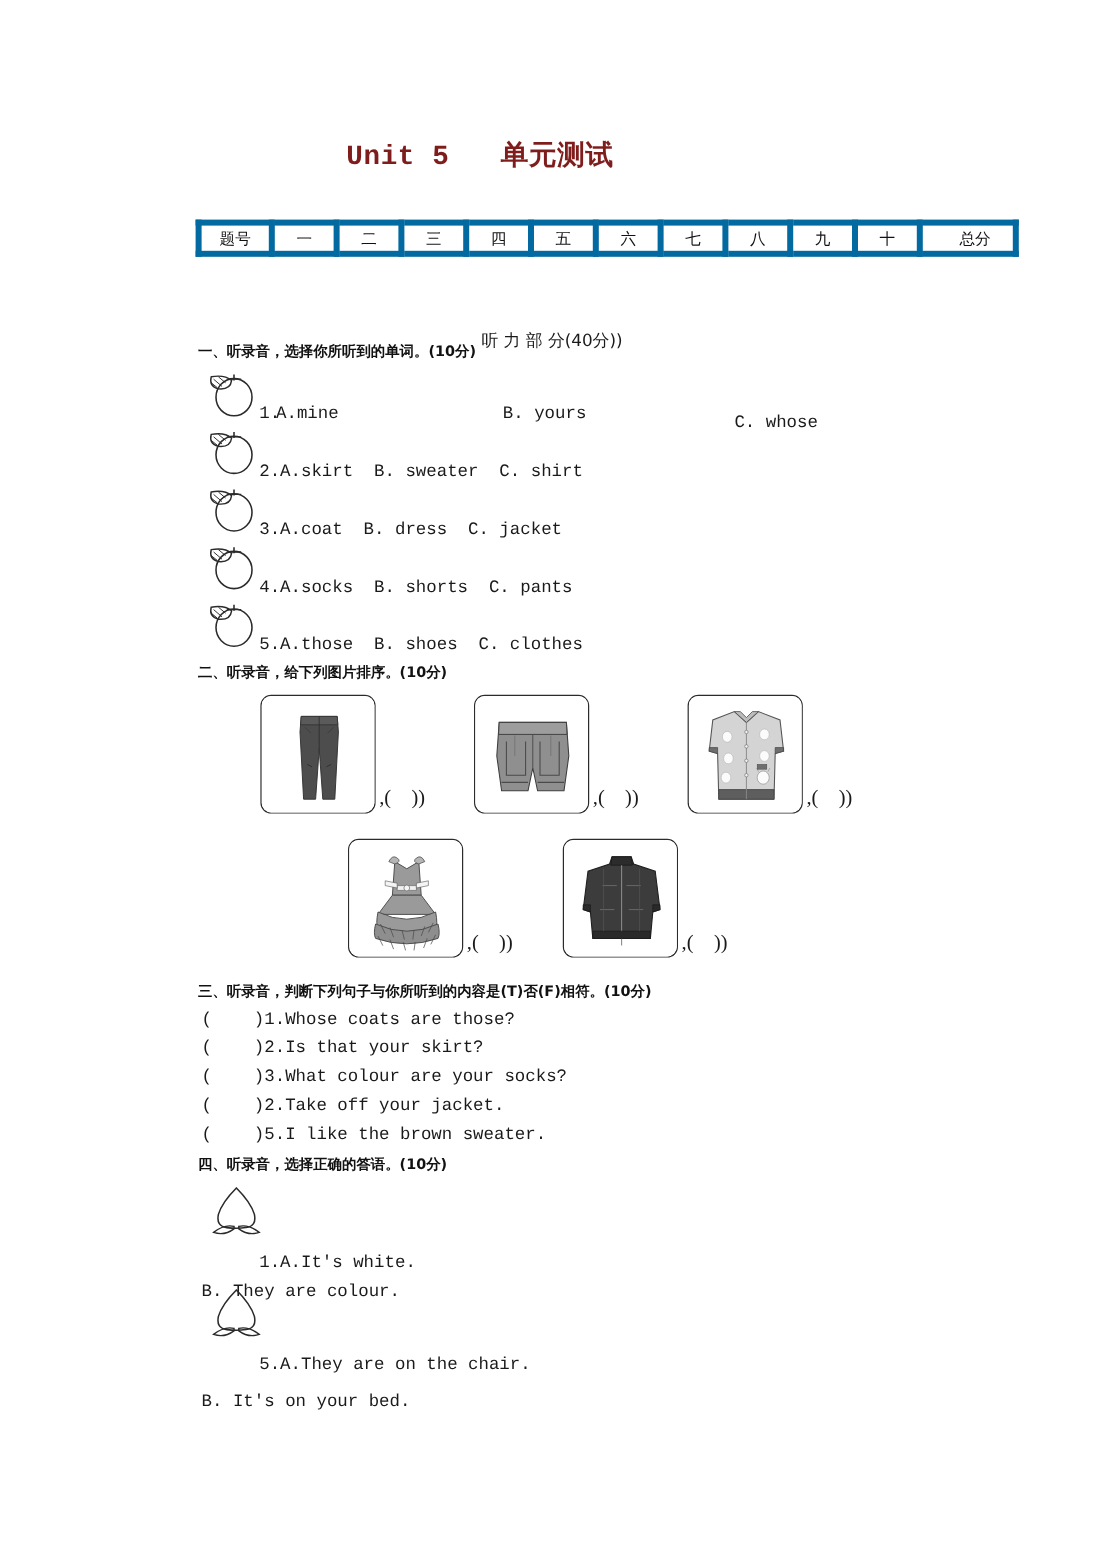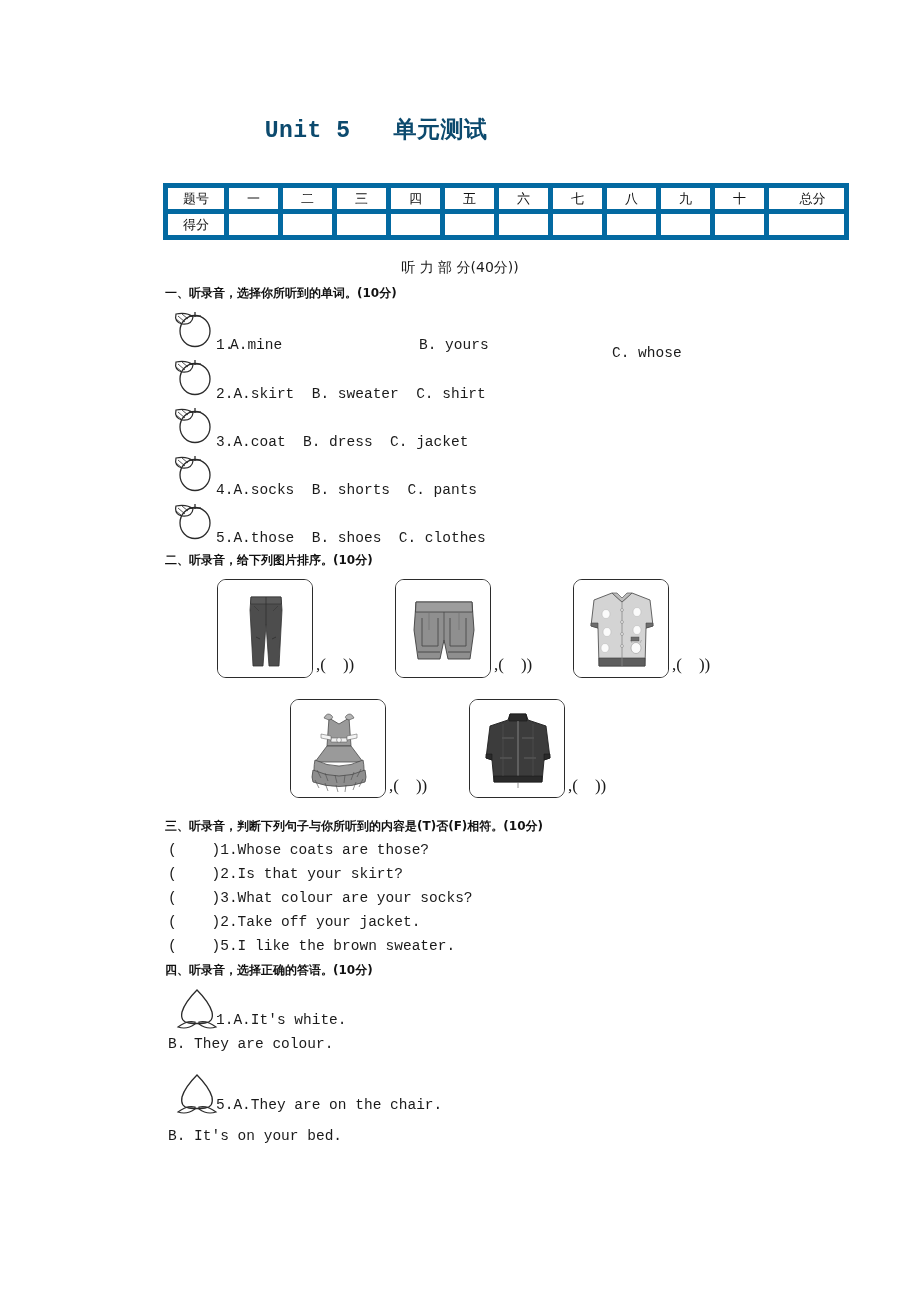--- a/index.html
+++ b/index.html
@@ -22,25 +22,26 @@
     height: 1302px;
   }
 
   
   .title {
     position: absolute;
     left: 0;
     top: 114px;
     width: 752px;
     text-align: center;
-    color: #0c4a6e;
+    color: #7f1d1d;
     font-family: "Liberation Mono", "DejaVu Sans Mono", monospace;
     font-size: 23px;
     font-weight: bold;
     letter-spacing: 0.5px;
+    padding-left: 24px;
   }
   .title .cn {
     font-family: "DejaVu Sans", sans-serif;
     font-weight: bold;
   }
 
   
   .score-table {
     position: absolute;
     left: 163px;
@@ -58,21 +59,21 @@
     color: #111;
   }
   .score-table td.lbl { width: 56px; }
   .score-table td.num { width: 49px; }
   .score-table td.tot { width: 63px; padding-left: 12px; }
 
   
   .part-heading {
     position: absolute;
     left: 0;
-    top: 259px;
+    top: 275px;
     width: 920px;
     text-align: center;
     font-family: "DejaVu Sans", sans-serif;
     font-size: 14px;
     color: #1a1a1a;
   }
 
   
   .sec-label {
     position: absolute;
@@ -129,20 +130,21 @@
     font-size: 14.5px;
     color: #1a1a1a;
     white-space: pre;
   }
   .optline {
     position: absolute;
     font-family: "Liberation Mono", "DejaVu Sans Mono", monospace;
     font-size: 14.5px;
     color: #1a1a1a;
     white-space: pre;
+    margin-top: 33px;
   }
 </style>
 </head>
 <body>
 
 <div class="page">
 
   <div class="title">
     <span>Unit 5</span><span>&nbsp;&nbsp;&nbsp;</span><span class="cn">单元测试</span>
   </div>
@@ -155,34 +157,20 @@
       <td class="num">二</td>
       <td class="num">三</td>
       <td class="num">四</td>
       <td class="num">五</td>
       <td class="num">六</td>
       <td class="num">七</td>
       <td class="num">八</td>
       <td class="num">九</td>
       <td class="num">十</td>
       <td class="tot">总分</td>
-    </tr>
-    <tr>
-      <td class="lbl">得分</td>
-      <td class="num"></td>
-      <td class="num"></td>
-      <td class="num"></td>
-      <td class="num"></td>
-      <td class="num"></td>
-      <td class="num"></td>
-      <td class="num"></td>
-      <td class="num"></td>
-      <td class="num"></td>
-      <td class="num"></td>
-      <td class="tot"></td>
     </tr>
   </tbody>
     </table>
 
   <div class="part-heading">听 力 部 分(40分))</div>
 
   <div class="sec-label" style="top:285px;">一、听录音，选择你所听到的单词。(10分)</div>
 
   <svg class="apple" style="left:171px; top:306px;" viewBox="0 0 46 46">
     <ellipse cx="24" cy="25" rx="15" ry="15.5" fill="none" stroke="#2b2b2b" stroke-width="1.3"></ellipse>

